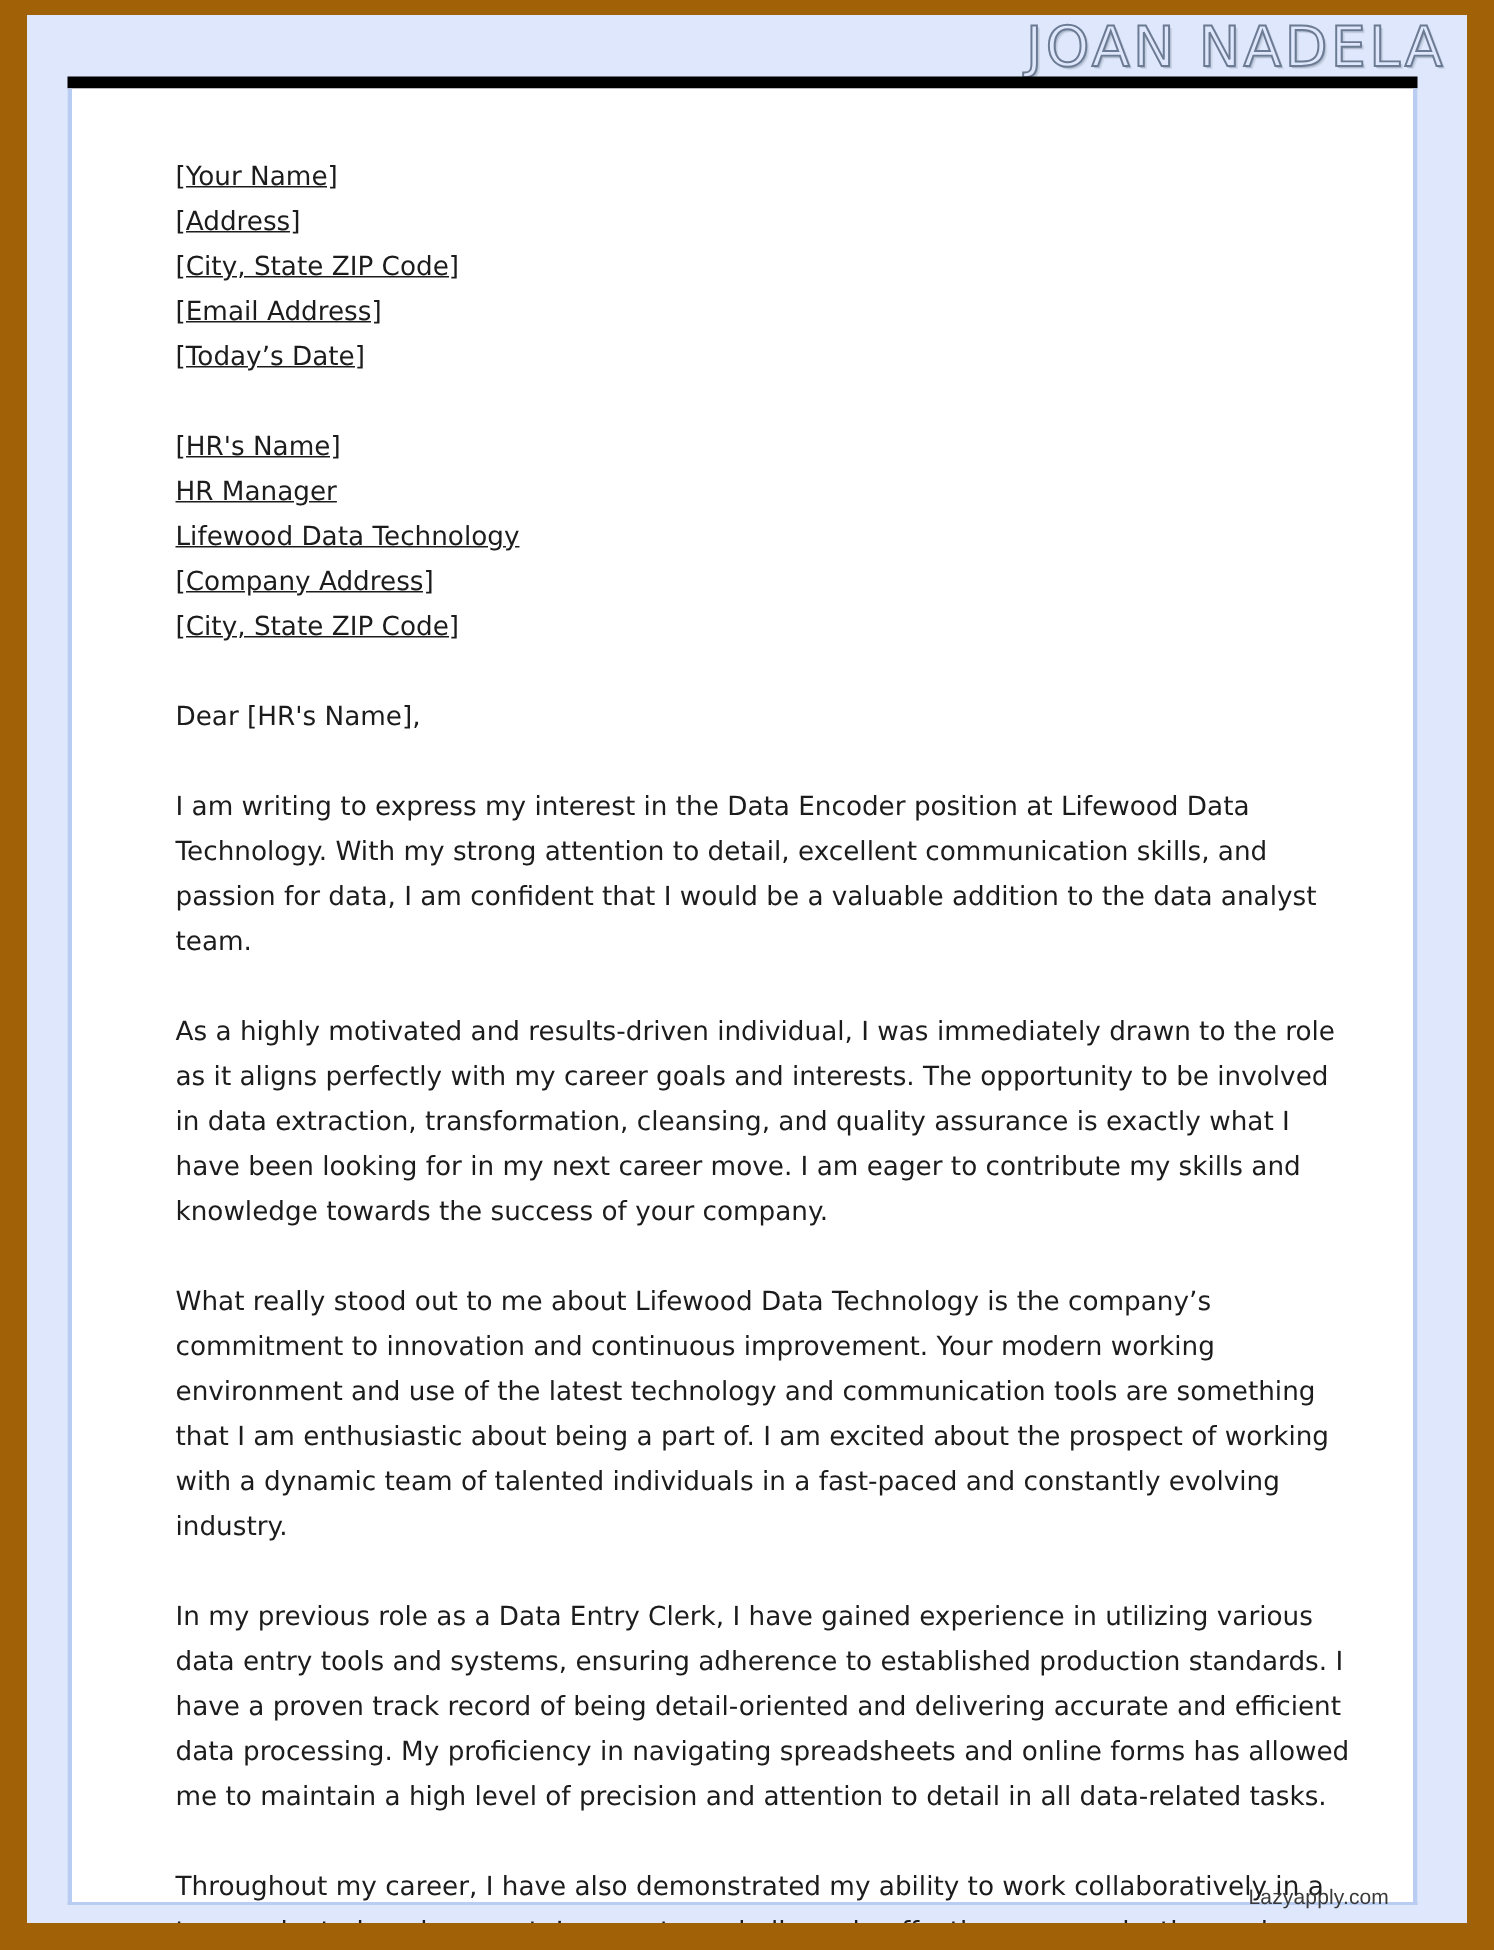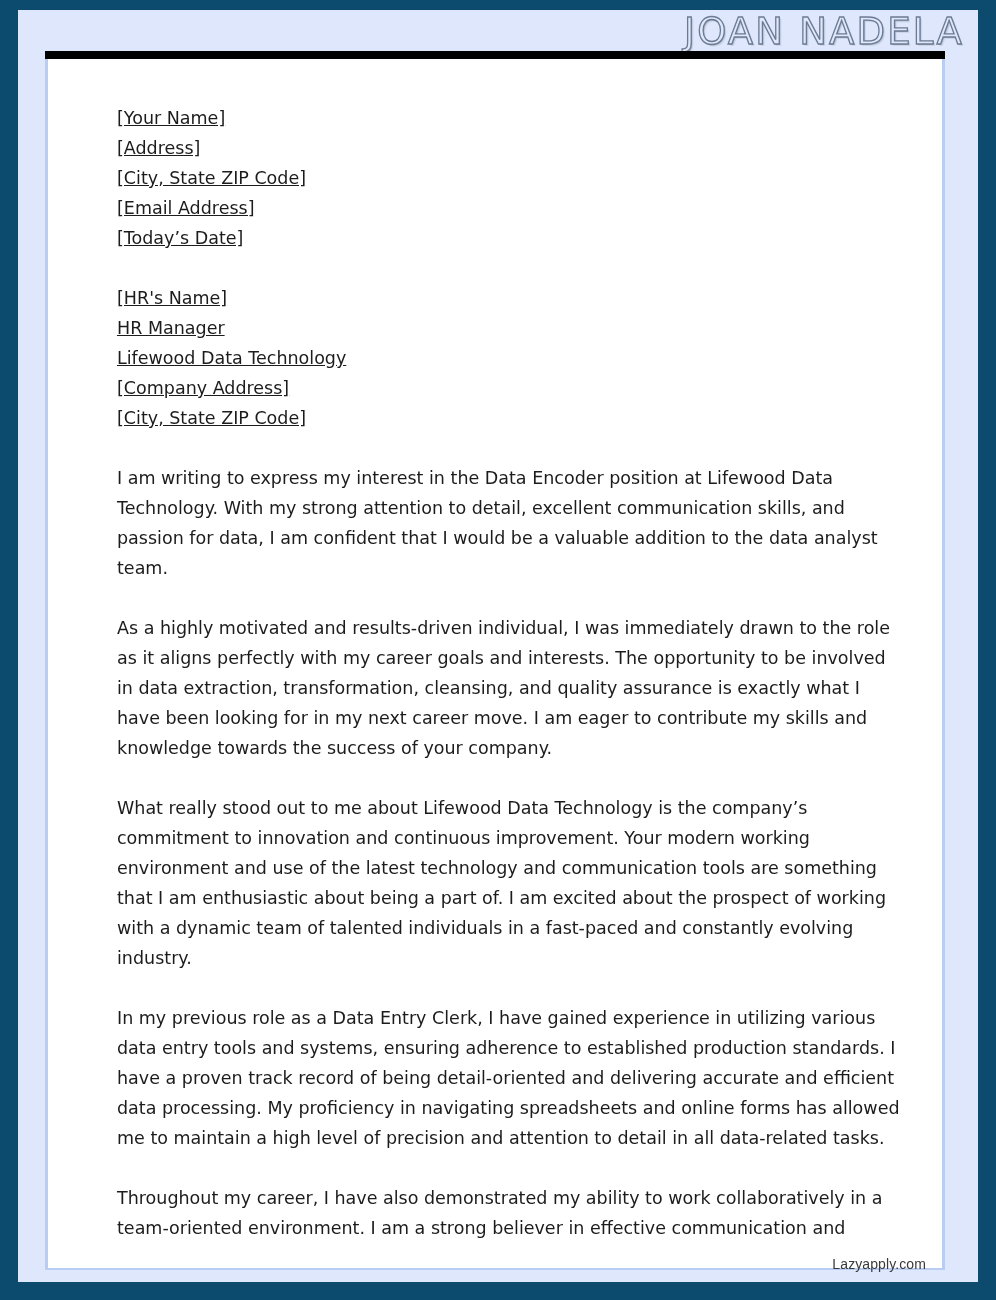--- a/index.html
+++ b/index.html
@@ -13,21 +13,21 @@
     overflow: hidden;
     background: #000000;
     font-family: "DejaVu Sans", "Liberation Sans", sans-serif;
   }
 
   
   .viewer-frame {
     position: relative;
     width: 996px;
     height: 1300px;
-    background: #0c4a6e;
+    background: #a16207;
     box-sizing: border-box;
   }
 
   
   .viewer-backdrop {
     position: absolute;
     left: 18px;
     top: 10px;
     width: 960px;
     height: 1272px;
@@ -153,20 +153,21 @@
 [City, State ZIP Code]
 [Email Address]
 [Today’s Date]</div>
 
       <div class="addr-block">[HR's Name]
 HR Manager
 Lifewood Data Technology
 [Company Address]
 [City, State ZIP Code]</div>
 
+      <div class="salutation">Dear [HR's Name],</div>
 
       <p class="letter-para">I am writing to express my interest in the Data Encoder position at Lifewood Data Technology. With my strong attention to detail, excellent communication skills, and passion for data, I am confident that I would be a valuable addition to the data analyst team.</p>
 
       <p class="letter-para">As a highly motivated and results-driven individual, I was immediately drawn to the role as it aligns perfectly with my career goals and interests. The opportunity to be involved in data extraction, transformation, cleansing, and quality assurance is exactly what I have been looking for in my next career move. I am eager to contribute my skills and knowledge towards the success of your company.</p>
 
       <p class="letter-para">What really stood out to me about Lifewood Data Technology is the company’s commitment to innovation and continuous improvement. Your modern working environment and use of the latest technology and communication tools are something that I am enthusiastic about being a part of. I am excited about the prospect of working with a dynamic team of talented individuals in a fast-paced and constantly evolving industry.</p>
 
       <p class="letter-para">In my previous role as a Data Entry Clerk, I have gained experience in utilizing various data entry tools and systems, ensuring adherence to established production standards. I have a proven track record of being detail-oriented and delivering accurate and efficient data processing. My proficiency in navigating spreadsheets and online forms has allowed me to maintain a high level of precision and attention to detail in all data-related tasks.</p>
 
       <p class="letter-para">Throughout my career, I have also demonstrated my ability to work collaboratively in a team-oriented environment. I am a strong believer in effective communication and</p>

